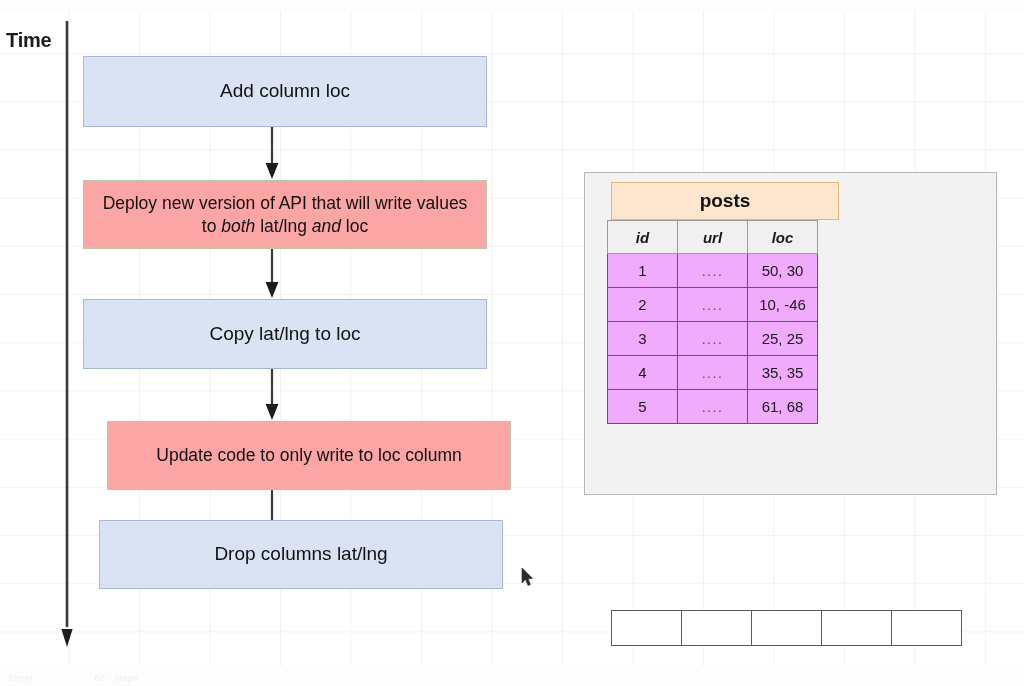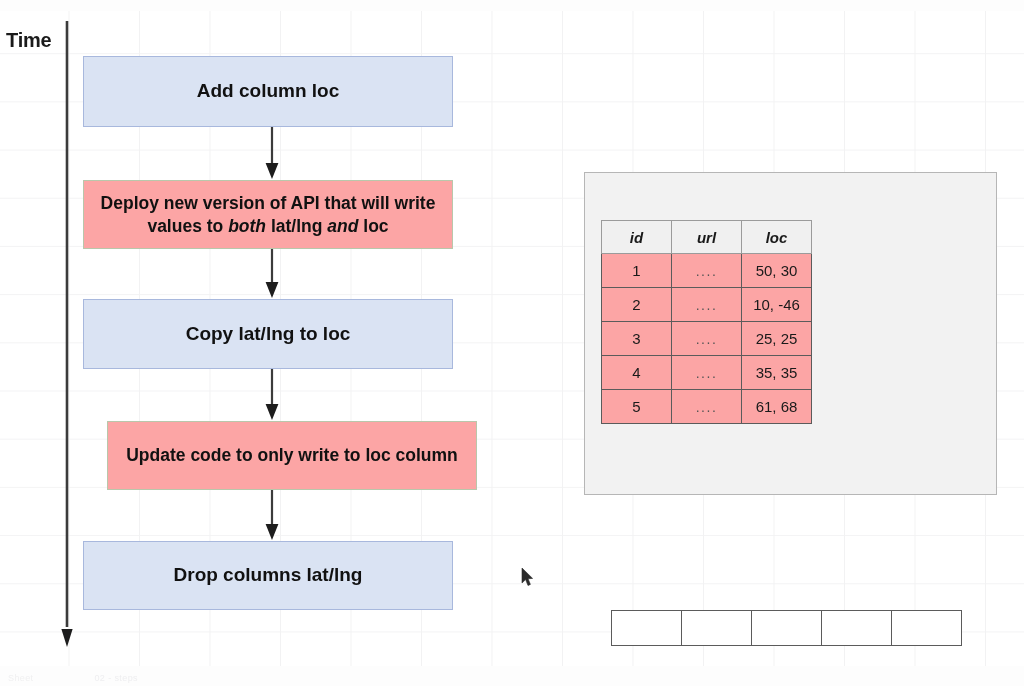--- a/index.html
+++ b/index.html
@@ -58,47 +58,47 @@
     left: 61px;
     top: 21px;
     width: 12px;
     height: 628px;
   }
 
   
   .flow-box {
     position: absolute;
     left: 83px;
-    width: 370px;
+    width: 404px;
     box-sizing: border-box;
     display: flex;
     align-items: center;
     justify-content: center;
     text-align: center;
     font-size: 19px;
-    font-weight: bold;
+    font-weight: normal;
     color: #111111;
     line-height: 1.28;
     padding: 20px 10px;
   }
   .flow-box.blue {
     background: #dae3f3;
     border: 1px solid #a8b8dd;
   }
   .flow-box.green {
     background: #fca5a5;
     border: 1px solid #b9c7ab;
   }
   .flow-box em { font-style: italic; }
 
   #box-add      { top: 56px;  height: 71px; }
   #box-deploy   { top: 180px; height: 69px; font-size: 17.5px; }
   #box-copy     { top: 299px; height: 70px; }
   #box-update   { top: 421px; height: 69px; font-size: 17.5px; margin-left: 24px; }
-  #box-drop     { top: 541px; height: 69px; }
+  #box-drop     { top: 520px; height: 69px; margin-left: 16px; }
 
   .connector {
     position: absolute;
     left: 262px;
     width: 20px;
   }
   #conn-1 { top: 127px; height: 54px; }
   #conn-2 { top: 249px; height: 51px; }
   #conn-3 { top: 369px; height: 53px; }
   #conn-4 { top: 490px; height: 52px; }
@@ -125,24 +125,24 @@
     box-sizing: border-box;
     display: flex;
     align-items: center;
     justify-content: center;
     font-size: 19px;
     font-weight: bold;
     color: #111;
   }
   #posts-table {
     position: absolute;
-    left: 16px;
+    left: 22px;
     top: 47px;
     border-collapse: collapse;
-    background: #fca5a5;
+    background: #f0abfc;
   }
   #posts-table th, #posts-table td {
     border: 1px solid #5b5b5b;
     width: 69px;
     height: 33px;
     text-align: center;
     font-size: 15px;
     color: #1a1a1a;
     padding: 0;
   }
@@ -240,20 +240,21 @@
 <svg class="connector" id="conn-4" viewBox="0 0 20 52">
   <line x1="10" y1="0" x2="10" y2="36" stroke="#3b3b3b" stroke-width="2.2"></line>
   <polygon points="10,50 3.6,34 16.4,34" fill="#1d1d1d"></polygon>
 </svg>
 
 <div class="flow-box blue" id="box-drop">
   <span>Drop columns lat/lng</span>
 </div>
 
 <div id="table-panel">
+  <div id="posts-title">posts</div>
   <table id="posts-table">
     <thead>
       <tr>
         <th>id</th>
         <th>url</th>
         <th>loc</th>
       </tr>
     </thead>
     <tbody>
       <tr>

